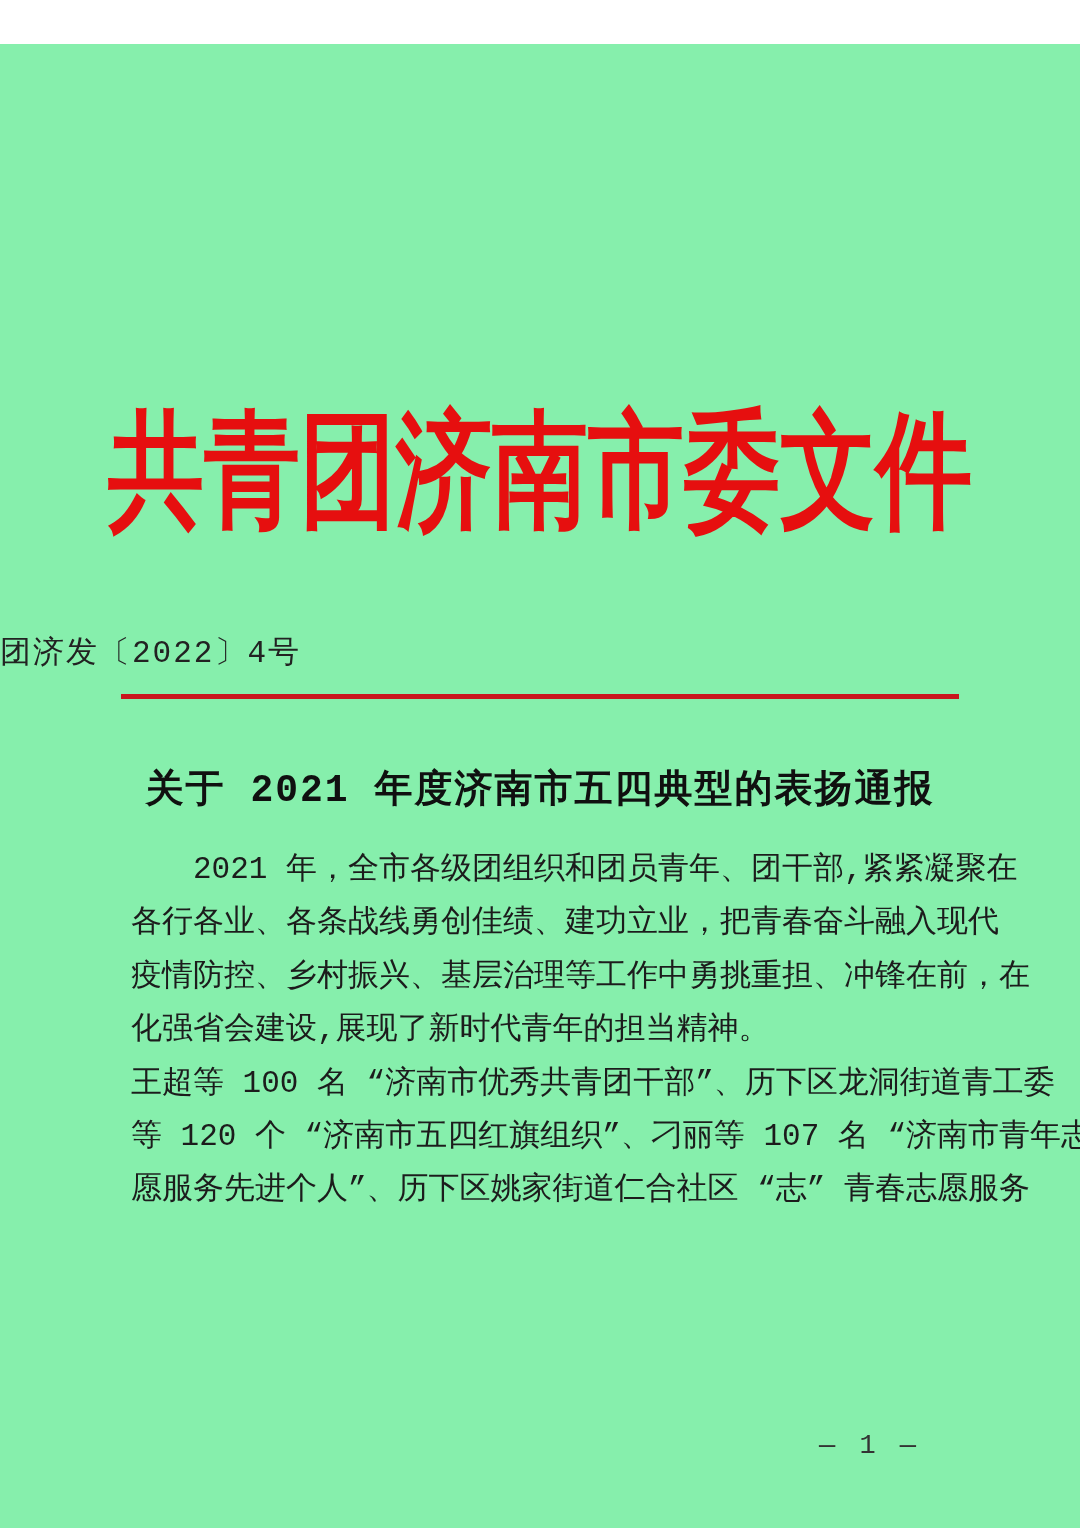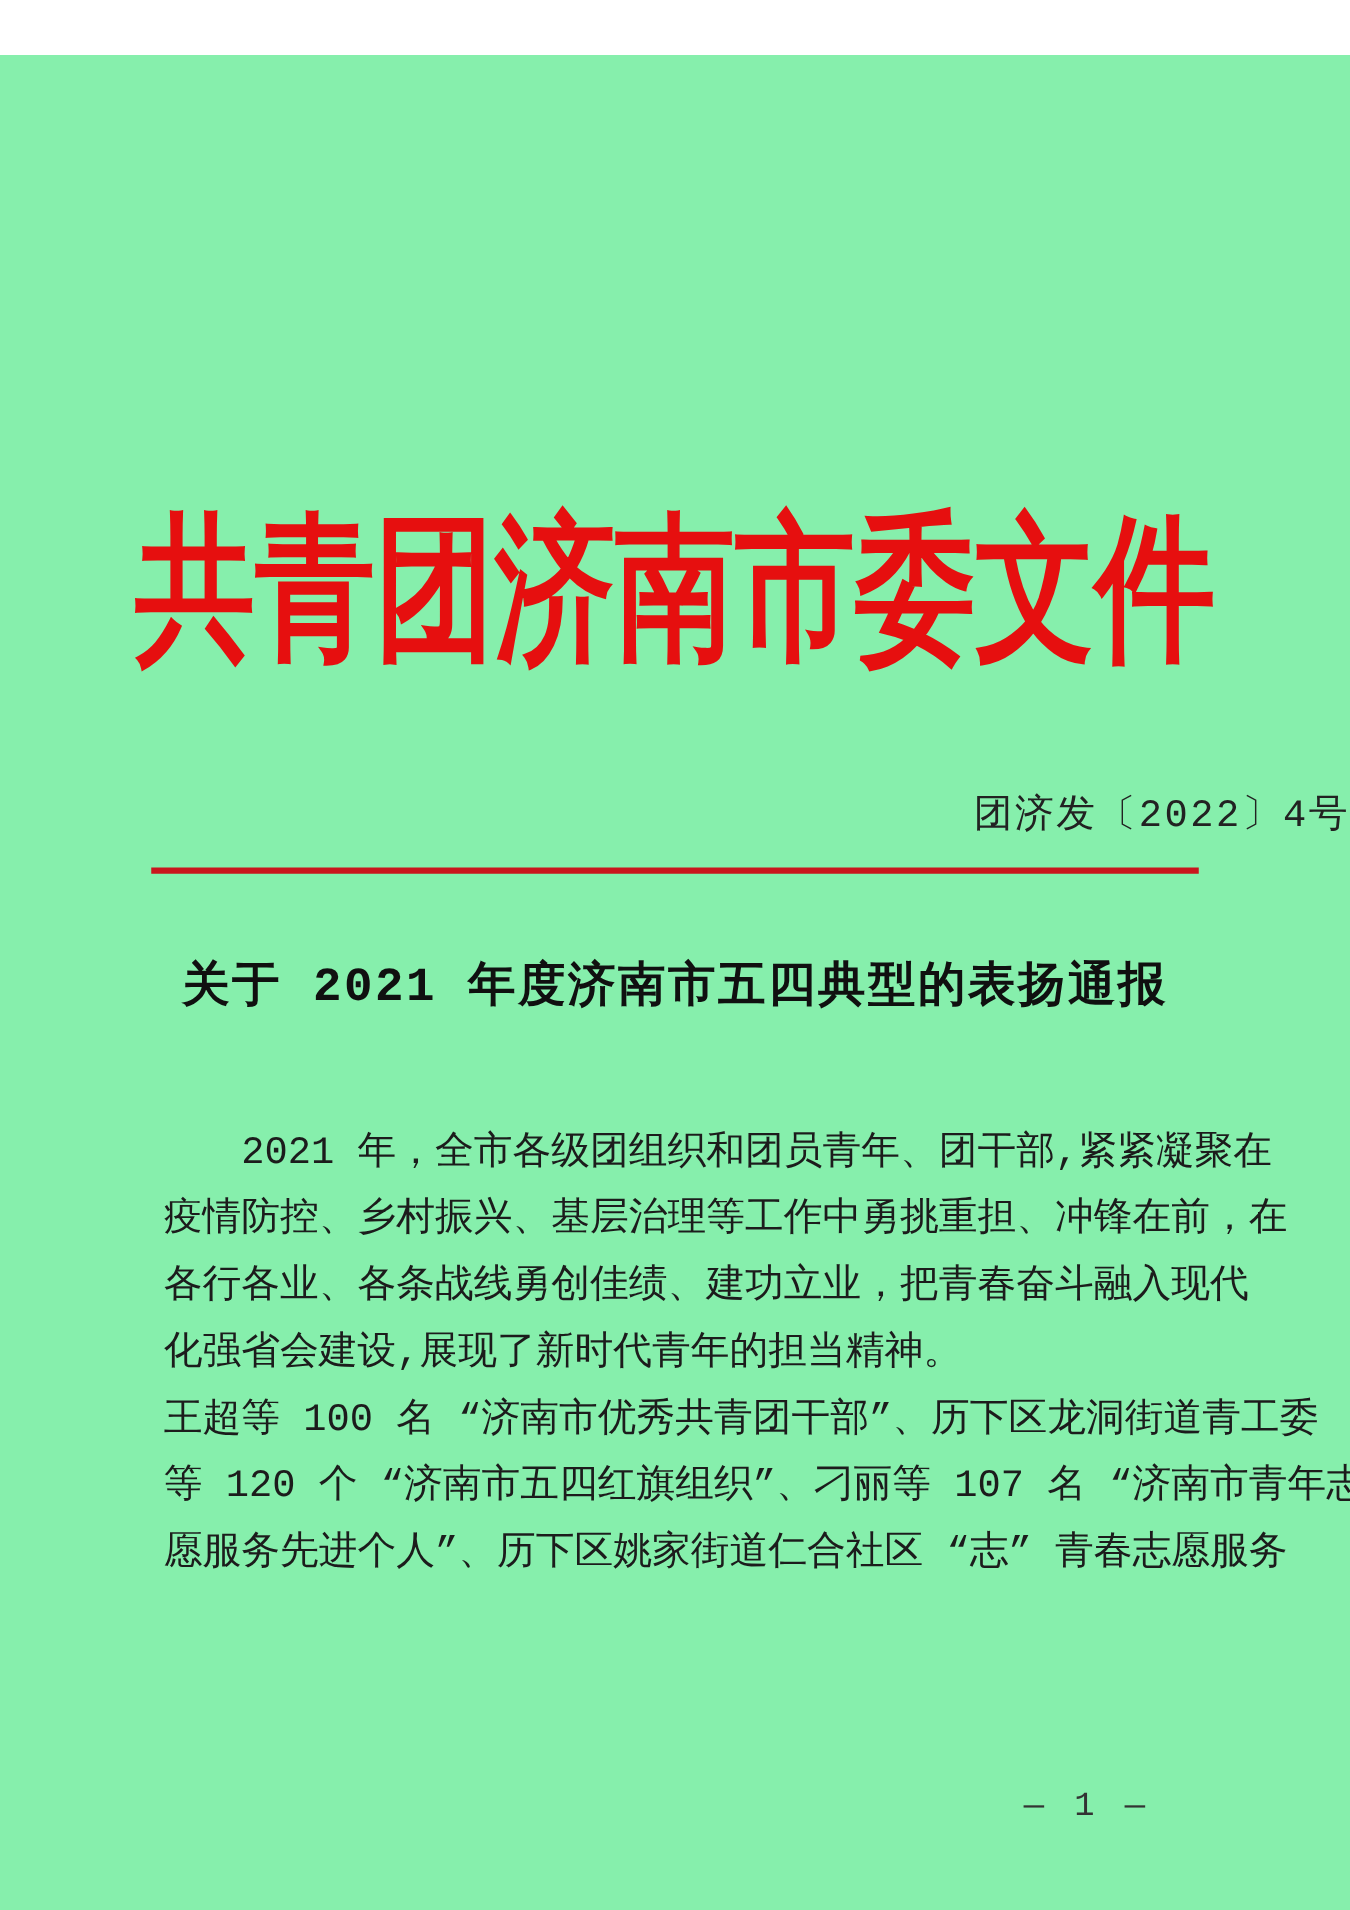--- a/index.html
+++ b/index.html
@@ -30,21 +30,21 @@
     transform: scaleY(1.32);
     transform-origin: center center;
     white-space: nowrap;
     letter-spacing: 0px;
   }
   .doc-number {
     position: absolute;
     top: 590px;
     left: 0;
     width: 100%;
-    text-align: right;
+    text-align: left;
     font-size: 31px;
     line-height: 40px;
     color: #222222;
     letter-spacing: 2px;
   }
   .red-divider {
     position: absolute;
     top: 650px;
     left: 121px;
     width: 838px;
@@ -59,21 +59,21 @@
     text-align: center;
     font-size: 38px;
     line-height: 52px;
     font-weight: bold;
     color: #101010;
     letter-spacing: 2px;
     white-space: nowrap;
   }
   .body-block {
     position: absolute;
-    top: 852px;
+    top: 799px;
     left: 131px;
     width: 812px;
   }
   .body-line {
     font-size: 31px;
     height: 53.4px;
     line-height: 53.4px;
     color: #1c1c1c;
     text-align: justify;
     text-align-last: justify;
@@ -106,22 +106,22 @@
   <div class="header-title">共青团济南市委文件</div>
 
   <div class="doc-number">团济发〔2022〕4号</div>
 
   <div class="red-divider"></div>
 
   <div class="doc-title">关于 2021 年度济南市五四典型的表扬通报</div>
 
   <div class="body-block">
     <div class="body-line indent">2021 年，全市各级团组织和团员青年、团干部,紧紧凝聚在</div>
+    <div class="body-line">各行各业、各条战线勇创佳绩、建功立业，把青春奋斗融入现代</div>
     <div class="body-line">疫情防控、乡村振兴、基层治理等工作中勇挑重担、冲锋在前，在</div>
-    <div class="body-line">各行各业、各条战线勇创佳绩、建功立业，把青春奋斗融入现代</div>
     <div class="body-line para-end">化强省会建设,展现了新时代青年的担当精神。</div>
     <div class="body-line">王超等 100 名 “济南市优秀共青团干部”、历下区龙洞街道青工委</div>
     <div class="body-line">等 120 个 “济南市五四红旗组织”、刁丽等 107 名 “济南市青年志</div>
     <div class="body-line">愿服务先进个人”、历下区姚家街道仁合社区 “志” 青春志愿服务</div>
   </div>
 
   <div class="page-number">— 1 —</div>
 
 </div>
 

